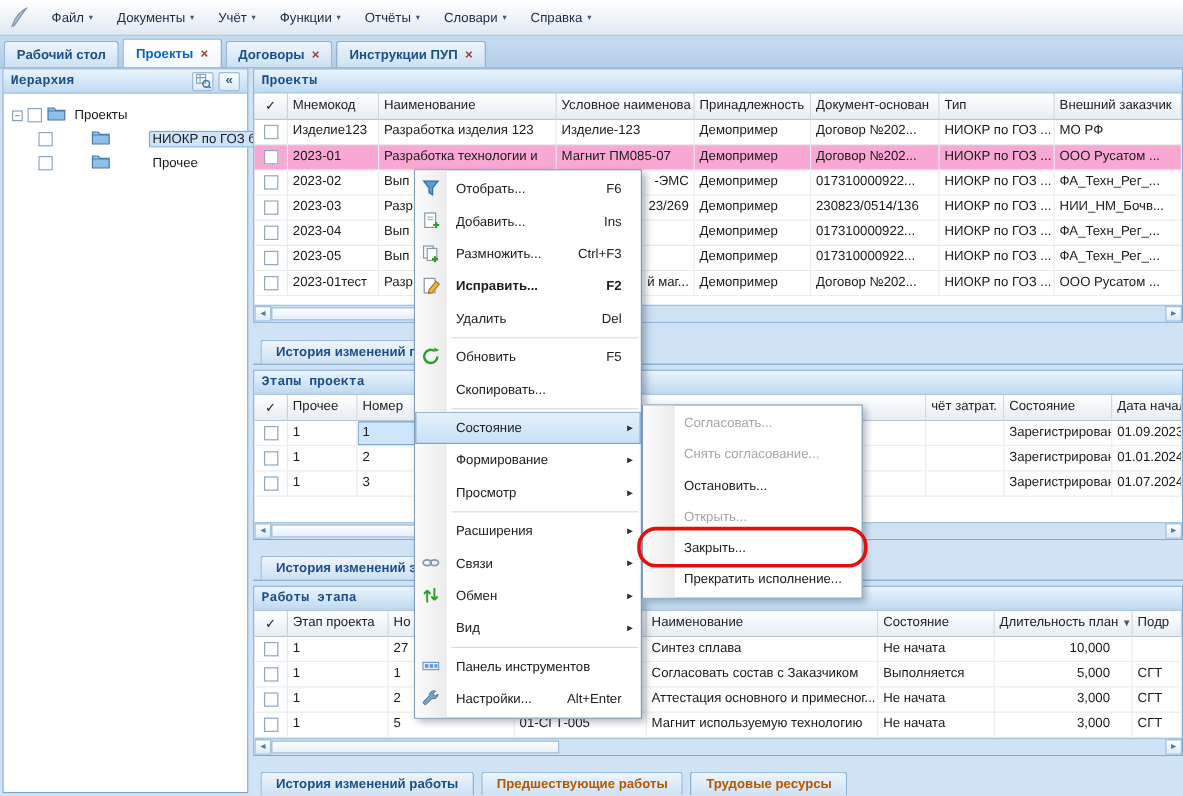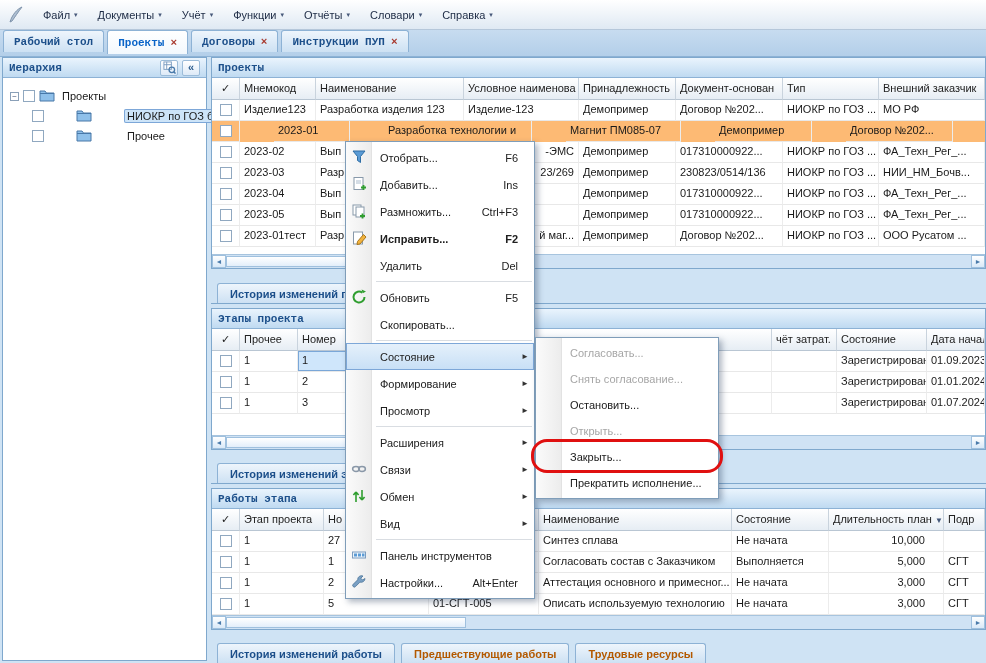--- a/index.html
+++ b/index.html
@@ -10,21 +10,21 @@
   #menubar { position:absolute; left:0; top:0; width:986px; height:30px;
     background:linear-gradient(#ffffff,#dfe9f3); border-bottom:1px solid #b5c7da;
     display:flex; align-items:center; gap:2px; padding:0 6px; }
   .appicon { width:20px; height:20px; display:flex; align-items:center; justify-content:center; margin-right:6px; }
   .mitem { display:flex; align-items:center; gap:4px; padding:4px 9px; color:#1c2a44; cursor:default; border-radius:2px; }
   .mitem .dd { font-size:7px; color:#47597a; }
 
   
   #tabstrip { position:absolute; left:0; top:30px; width:986px; height:27px;
     background:linear-gradient(#c7dcf0,#b3cfe9); border-bottom:1px solid #8db2d5;
-    display:flex; padding:0 3px; gap:3px;font-family:Liberation Mono, monospace; }
+    display:flex; align-items:flex-end; padding:0 3px; gap:3px; }
   .ttab { height:22px; display:flex; align-items:center; gap:6px; padding:0 10px;
     background:linear-gradient(#eef5fc,#cde1f3); border:1px solid #8db2d5; border-bottom:none;
     border-radius:3px 3px 0 0; font-weight:bold; color:#1c4f8a; }
   .ttab.active { background:linear-gradient(#ffffff,#f2f8fd); color:#0a64c8; height:24px; }
   .tclose { color:#a8392e; font-weight:bold; font-size:11px; line-height:10px; }
 
   
   #leftpanel { position:absolute; left:2px; top:57px; width:205px; height:604px;
     border:1px solid #7fa8cd; background:#ffffff; display:flex; flex-direction:column; }
   .panel-hdr { height:20px; background:linear-gradient(#eaf4fd,#bfdaf1);
@@ -47,21 +47,21 @@
   .panel { position:absolute; left:0; right:0; border:1px solid #7fa8cd; background:#fff;
     display:flex; flex-direction:column; overflow:hidden; }
   #projects-panel { top:0; height:212px; }
   #stages-panel   { top:251px; height:142px; }
   #works-panel    { top:431px; height:142px; }
 
   .tblhead { display:flex; flex:0 0 22px; }
   .hc { background:linear-gradient(#ffffff,#e6edf4); border-right:1px solid #c9d3dd;
     border-bottom:1px solid #b9c6d3; padding:4px 4px 0 4px; white-space:nowrap; overflow:hidden; color:#222; }
   .trow { display:flex; flex:0 0 21px; background:#fff; }
-  .trow.sel { background:#fdba74;gap:34px; }
+  .trow.sel { background:#f9a8d4; }
   .c { border-right:1px solid #ececec; border-bottom:1px solid #e8e8e8; padding:3px 4px 0 4px;
     white-space:nowrap; overflow:hidden; }
   .cbc { display:flex; align-items:center; justify-content:center; padding-top:0; }
   .ra { text-align:right; }
   .num { text-align:right; padding-right:18px; }
   .cell-sel { background:#cfe6fb; box-shadow:0 0 0 1px #7aa7d8 inset; }
   .tfill { flex:1 1 auto; background:#fff; }
   .sortglyph { font-size:8px; color:#44587a; margin-left:3px; }
 
   
@@ -434,21 +434,21 @@
       <div class="c w6 num">3,000</div>
       <div class="c w7">СГТ</div>
     </div>
     <div class="trow">
       <div class="c w0 cbc">
           <span class="cb"></span>
         </div>
       <div class="c w1">1</div>
       <div class="c w2">5</div>
       <div class="c w3">01-СГТ-005</div>
-      <div class="c w4">Описать используемую технологию</div>
+      <div class="c w4">Магнит используемую технологию</div>
       <div class="c w5">Не начата</div>
       <div class="c w6 num">3,000</div>
       <div class="c w7">СГТ</div>
     </div>
     <div class="hscroll">
       <div class="hs-btn">◄</div>
       <div class="hs-thumb"></div>
       <div style="flex:1"></div>
       <div class="hs-btn">►</div>
     </div>

